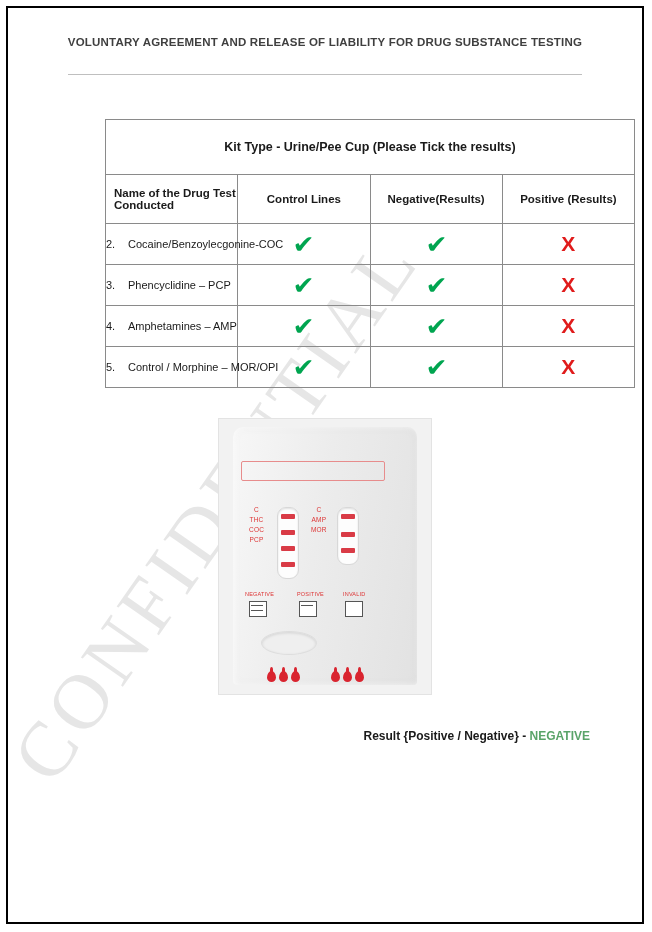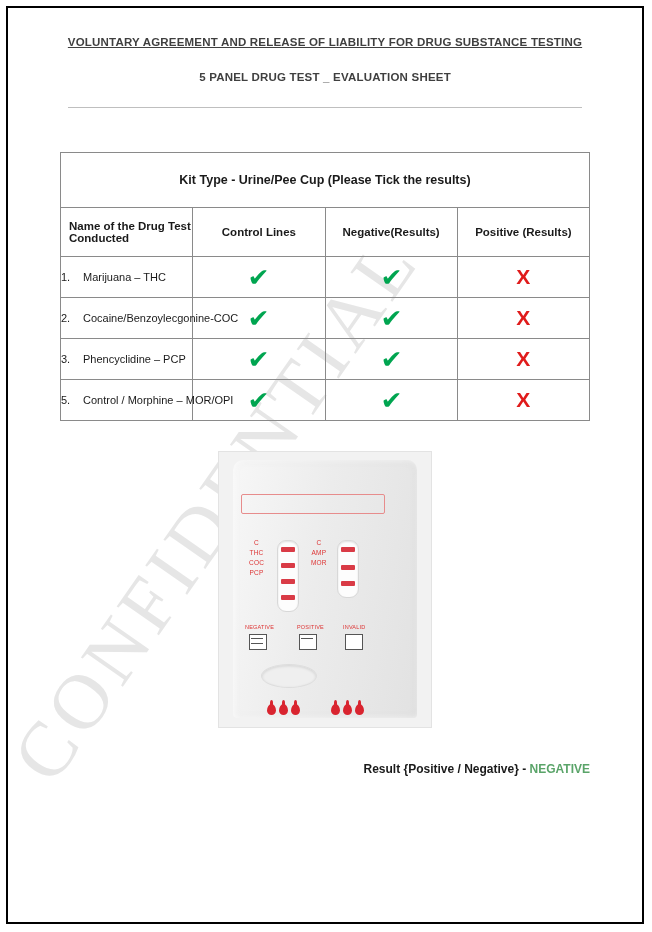--- a/index.html
+++ b/index.html
@@ -61,21 +61,20 @@
     position: relative;
     z-index: 10;
   }
   .doc-title {
     text-align: center;
     font-size: 11.5px;
     font-weight: bold;
     color: #3f3f3f;
     letter-spacing: 0.2px;
     line-height: 1.4;
-    text-decoration: underline;
   }
   .doc-subtitle {
     text-align: center;
     font-size: 11.5px;
     font-weight: bold;
     color: #3f3f3f;
     letter-spacing: 0.2px;
     margin-top: 21px;
   }
   .rule {
@@ -83,20 +82,21 @@
     border-top: 1px solid #bfbfbf;
     margin: 24px 8px 0 8px;
   }
 
   
   table.results {
     margin-top: 44px;
     border-collapse: collapse;
     width: 100%;
     table-layout: fixed;
+    margin-left: 45px;
   }
   table.results td, table.results th {
     border: 1px solid #8a8a8a;
     padding: 0;
     vertical-align: middle;
   }
   .kit-header {
     text-align: center;
     font-size: 12.5px;
     font-weight: bold;
@@ -319,51 +319,50 @@
 <div class="page-frame">
 
   <div class="watermark">
     <span>CONFIDENTIAL</span>
   </div>
 
   <div class="page-inner">
     <div class="content">
 
       <div class="doc-title">VOLUNTARY AGREEMENT AND RELEASE OF LIABILITY FOR DRUG SUBSTANCE TESTING</div>
-      <div class="doc-subtitle">5 PANEL DRUG TEST _ EVALUATION SHEET</div>
       <hr class="rule">
 
       <table class="results">
         <tbody>
             <tr>
           <td class="kit-header" colspan="4">
             <span class="normal">Kit Type</span><span> - Urine/Pee Cup (Please Tick the results)</span>
           </td>
         </tr>
         <tr>
           <td class="col-head left" style="width:216px">Name of the Drug Test Conducted</td>
           <td class="col-head" style="width:102px">Control Lines</td>
           <td class="col-head" style="width:112px">Negative(Results)</td>
           <td class="col-head">Positive (Results)</td>
         </tr>
 
         <tr>
-          <td class="drug-cell"><span class="num">1.</span><span>Marijuana – THC</span></td>
-          <td class="mark-cell"><span class="tick">✔</span></td>
-          <td class="mark-cell"><span class="tick">✔</span></td>
-          <td class="mark-cell"><span class="cross">X</span></td>
-        </tr>
-        <tr>
           <td class="drug-cell"><span class="num">2.</span><span>Cocaine/Benzoylecgonine-COC</span></td>
           <td class="mark-cell"><span class="tick">✔</span></td>
           <td class="mark-cell"><span class="tick">✔</span></td>
           <td class="mark-cell"><span class="cross">X</span></td>
         </tr>
         <tr>
           <td class="drug-cell"><span class="num">3.</span><span>Phencyclidine – PCP</span></td>
+          <td class="mark-cell"><span class="tick">✔</span></td>
+          <td class="mark-cell"><span class="tick">✔</span></td>
+          <td class="mark-cell"><span class="cross">X</span></td>
+        </tr>
+        <tr>
+          <td class="drug-cell"><span class="num">4.</span><span>Amphetamines – AMP</span></td>
           <td class="mark-cell"><span class="tick">✔</span></td>
           <td class="mark-cell"><span class="tick">✔</span></td>
           <td class="mark-cell"><span class="cross">X</span></td>
         </tr>
         <tr>
           <td class="drug-cell"><span class="num">5.</span><span>Control / Morphine – MOR/OPI</span></td>
           <td class="mark-cell"><span class="tick">✔</span></td>
           <td class="mark-cell"><span class="tick">✔</span></td>
           <td class="mark-cell"><span class="cross">X</span></td>
         </tr>

